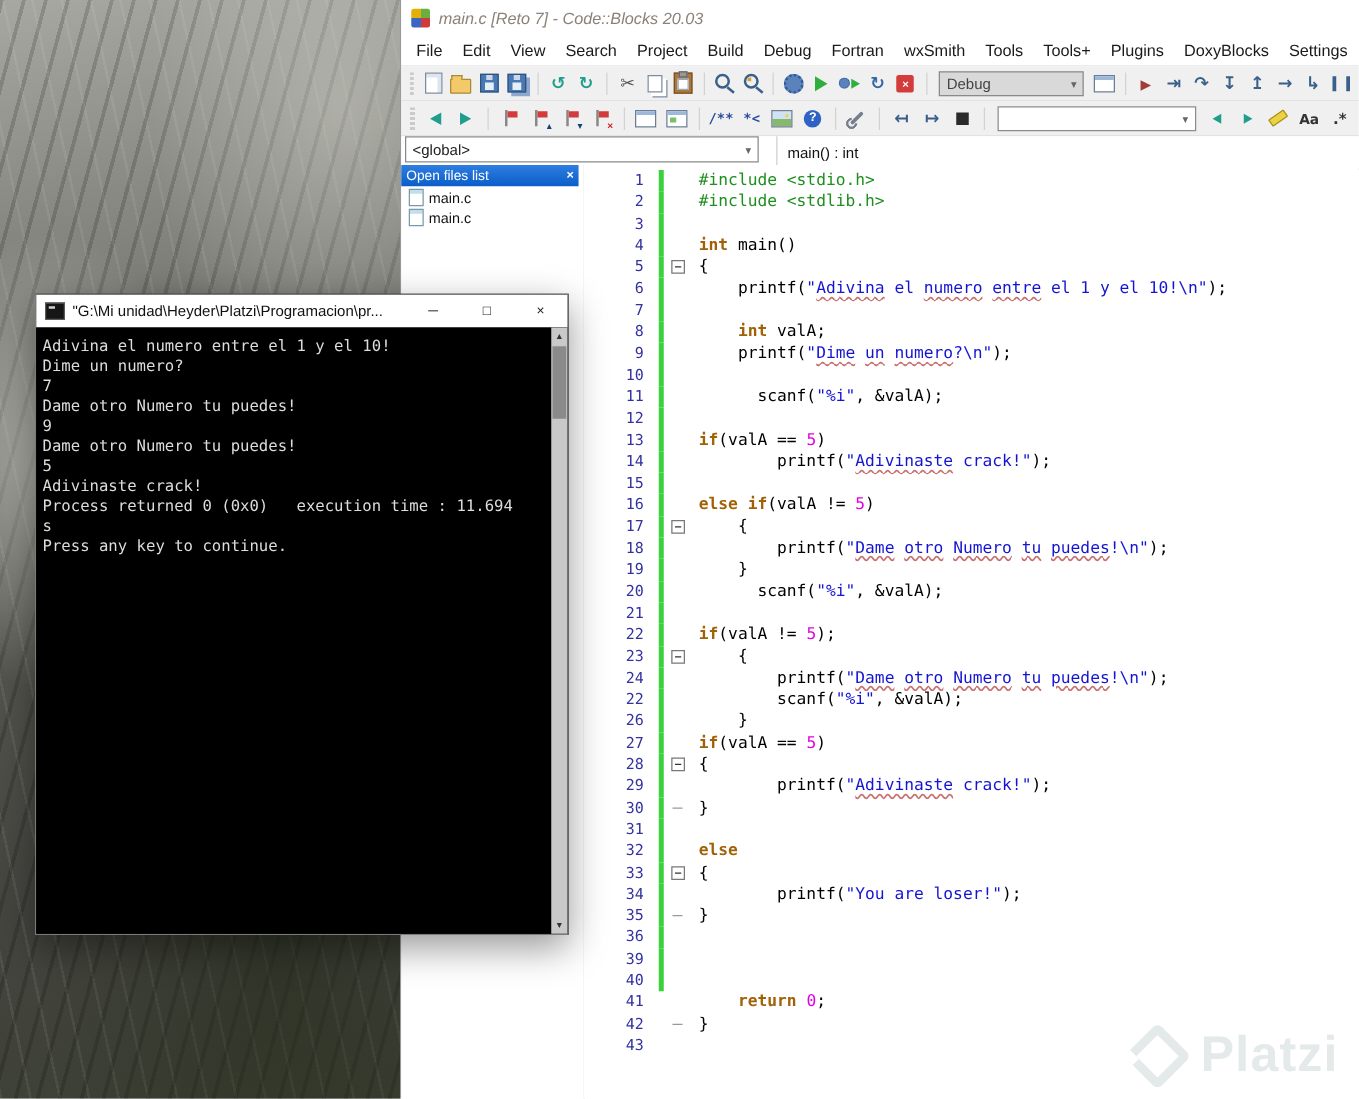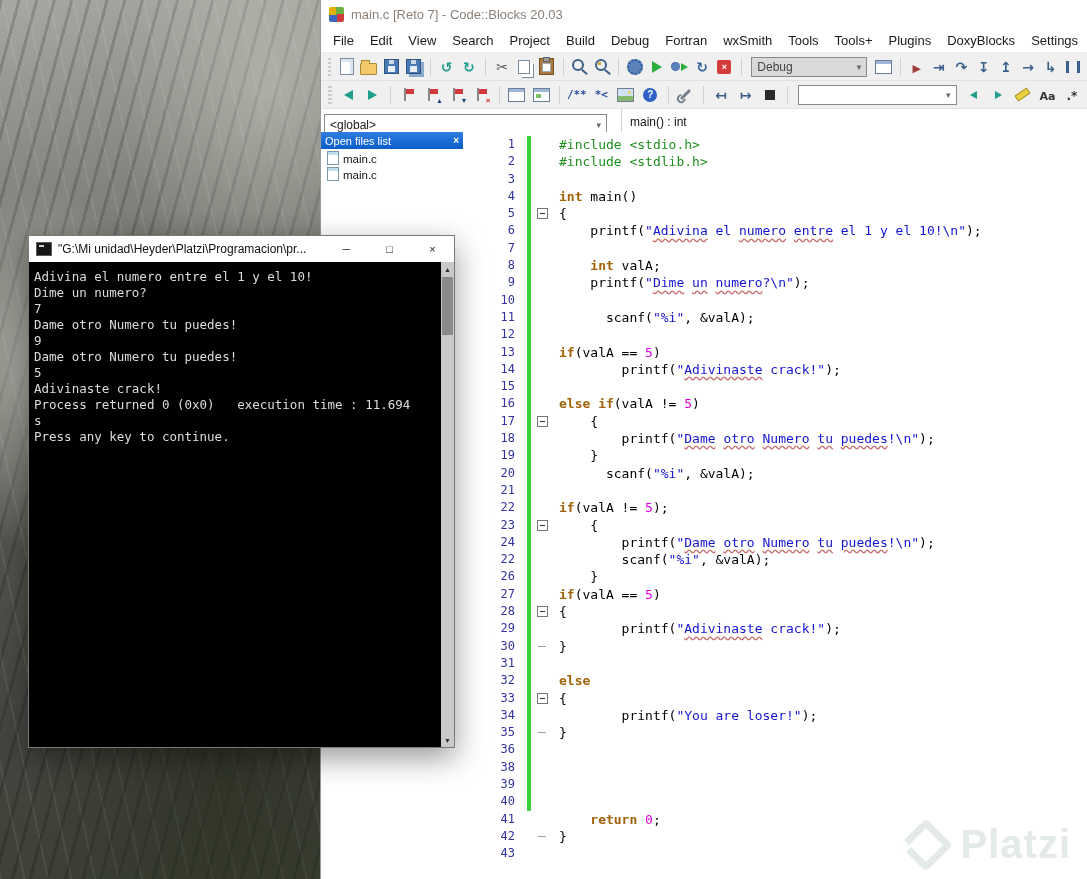--- a/index.html
+++ b/index.html
@@ -12,21 +12,21 @@
       radial-gradient(220px 320px at 85% 10%, rgba(205,205,198,.5), rgba(205,205,198,0) 70%),
       radial-gradient(260px 420px at 70% 88%, rgba(38,44,28,.6), rgba(38,44,28,0) 75%),
       repeating-linear-gradient(105deg, rgba(0,0,0,.16) 0 3px, rgba(0,0,0,0) 3px 17px),
       repeating-linear-gradient(78deg, rgba(255,255,255,.07) 0 2px, rgba(255,255,255,0) 2px 23px),
       linear-gradient(170deg,#a8a8a2 0%, #8a8a84 18%, #6b6b65 38%, #53534d 58%, #454540 78%, #3c4034 100%);}
 
   
   .ide{position:absolute;left:320px;top:0;width:767px;height:879px;background:#fff;border-left:1px solid #9a9a9a;box-sizing:border-box;}
   .titlebar{height:28px;display:flex;align-items:center;gap:7px;padding-left:8px;background:#fff;}
   .app-icon{width:15px;height:15px;border-radius:2px;background:conic-gradient(#69b041 0 25%,#cf3b3b 0 50%,#3a66c4 0 75%,#e2b007 0);}
-  .title-text{font-size:13px;color:#8c8178;}
+  .title-text{font-size:13px;color:#8c8178;font-style:italic;}
   .menubar{height:24px;display:flex;align-items:center;padding-left:4px;font-size:13px;color:#1a1a1a;background:#fff;border-bottom:1px solid #ececec;}
   .menu-item{padding:3px 8px;}
   .toolbar{height:27px;display:flex;align-items:center;gap:2px;padding:0 4px;background:#f0f0f0;border-bottom:1px solid #e2e2e2;}
   .grip{width:4px;height:18px;margin:0 3px;background:repeating-linear-gradient(180deg,#cbcbcb 0 2px,transparent 2px 4px);}
   .tsep{width:1px;height:18px;background:#d2d2d2;margin:0 4px;}
   .tbi{width:24px;height:22px;display:flex;align-items:center;justify-content:center;position:relative;border-radius:2px;}
 
   
   .i-page{width:12px;height:15px;background:#fff;border:1px solid #7d8da0;box-shadow:inset -3px 3px 0 #dde6f0;}
   .i-folder{width:15px;height:10px;background:#f3c96a;border:1px solid #a98a35;border-radius:1px;position:relative;margin-top:4px;}
@@ -90,21 +90,21 @@
   .gi-regex::before{content:".*";font-size:12px;color:#333;}
   .txt-ic{font-family:"DejaVu Sans Mono",monospace;font-size:11px;font-weight:bold;color:#2b4fa0;}
 
   .combo{display:flex;align-items:center;height:20px;border:1px solid #8a8a8a;background:#fff;font-size:12px;padding:0 5px;box-sizing:border-box;color:#222;}
   .combo .caret{margin-left:auto;color:#666;font-size:9px;padding-left:6px;}
   .combo.gray{background:#d9d9d9;color:#444;}
   .combo.target{width:135px;margin:0 4px;}
   .combo.search{width:168px;margin:0 4px;}
 
   
-  .symbolsbar{height:26px;display:flex;align-items:flex-end;background:#fff;border-bottom:1px solid #bdbdbd;padding-left:3px;}
+  .symbolsbar{height:26px;display:flex;align-items:flex-start;background:#fff;border-bottom:1px solid #bdbdbd;padding-left:3px;}
   .combo.scope{width:283px;height:21px;}
   .fn-wrap{height:100%;display:flex;align-items:center;border-left:1px solid #d0d0d0;margin-left:14px;padding-left:8px;font-size:12px;color:#111;}
 
   
   .openfiles{position:absolute;left:0;top:132px;width:142px;bottom:0;background:#fff;}
   .of-header{height:17px;background:linear-gradient(#2e7de0,#0b5ec9);color:#fff;font-size:11px;display:flex;align-items:center;padding:0 4px;}
   .of-close{margin-left:auto;font-size:10px;font-weight:bold;cursor:default;}
   .of-item{height:16px;display:flex;align-items:flex-end;gap:4px;padding-left:6px;font-size:11.5px;color:#111;}
   .file-icon{width:10px;height:12px;background:#fff;border:1px solid #7d98a8;box-shadow:inset 0 3px 0 #bfe0ea;}
   .splitter{position:absolute;left:142px;top:132px;width:4px;bottom:0;background:#fff;border-right:1px solid #c9c9c9;}
@@ -604,26 +604,20 @@
           <div class="cl-row">
             <span class="cl-num">35</span>
             <span class="cl-chg on"></span>
             <span class="cl-fold">
               <span class="fold-end"></span>
             </span>
             <span class="cl-code"><span class="tok-p">}</span></span>
           </div>
           <div class="cl-row">
             <span class="cl-num">36</span>
-            <span class="cl-chg on"></span>
-            <span class="cl-fold"></span>
-            <span class="cl-code"></span>
-          </div>
-          <div class="cl-row">
-            <span class="cl-num">38</span>
             <span class="cl-chg on"></span>
             <span class="cl-fold"></span>
             <span class="cl-code"></span>
           </div>
           <div class="cl-row">
             <span class="cl-num">39</span>
             <span class="cl-chg on"></span>
             <span class="cl-fold"></span>
             <span class="cl-code"></span>
           </div>

